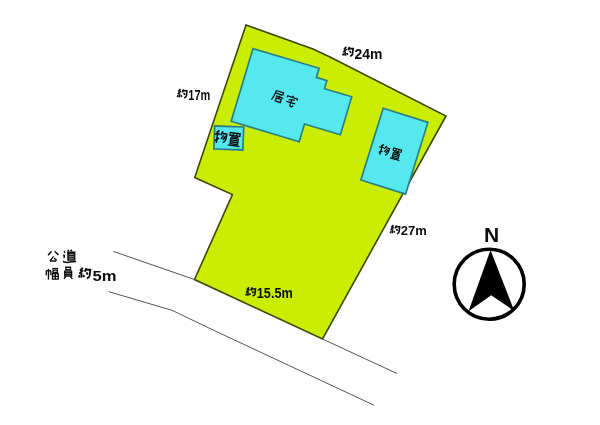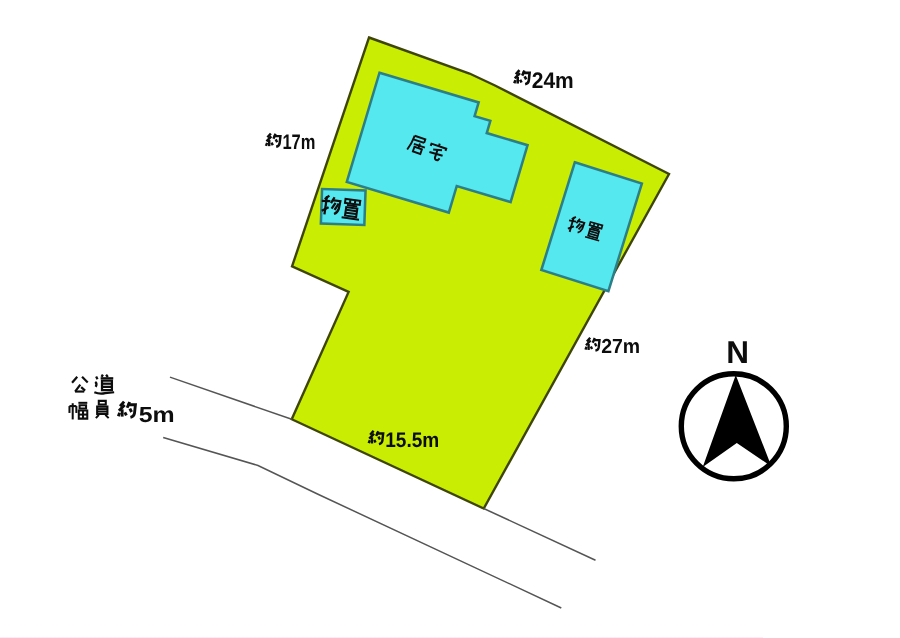--- a/index.html
+++ b/index.html
@@ -1,16 +1,16 @@
 <!DOCTYPE html>
 <html><head>
 <meta charset="utf-8">
 <style>
   html,body{margin:0;padding:0;background:#ffffff;}
-  .wrap{width:600px;height:425px;position:relative;overflow:hidden;background:#f9a8d4;}
+  .wrap{width:600px;height:425px;position:relative;overflow:hidden;background:#d946ef;}
   text{font-family:"Liberation Sans",sans-serif;font-weight:bold;fill:#0d0d0d;}
 </style>
 </head>
 <body>
 <div class="wrap">
 <svg width="600" height="425" viewBox="0 0 600 425">
 <defs>
 
 <g id="k-yaku" stroke="#0d0d0d" stroke-width="15" fill="none">
   <path d="M33,2 L12,26"></path>

